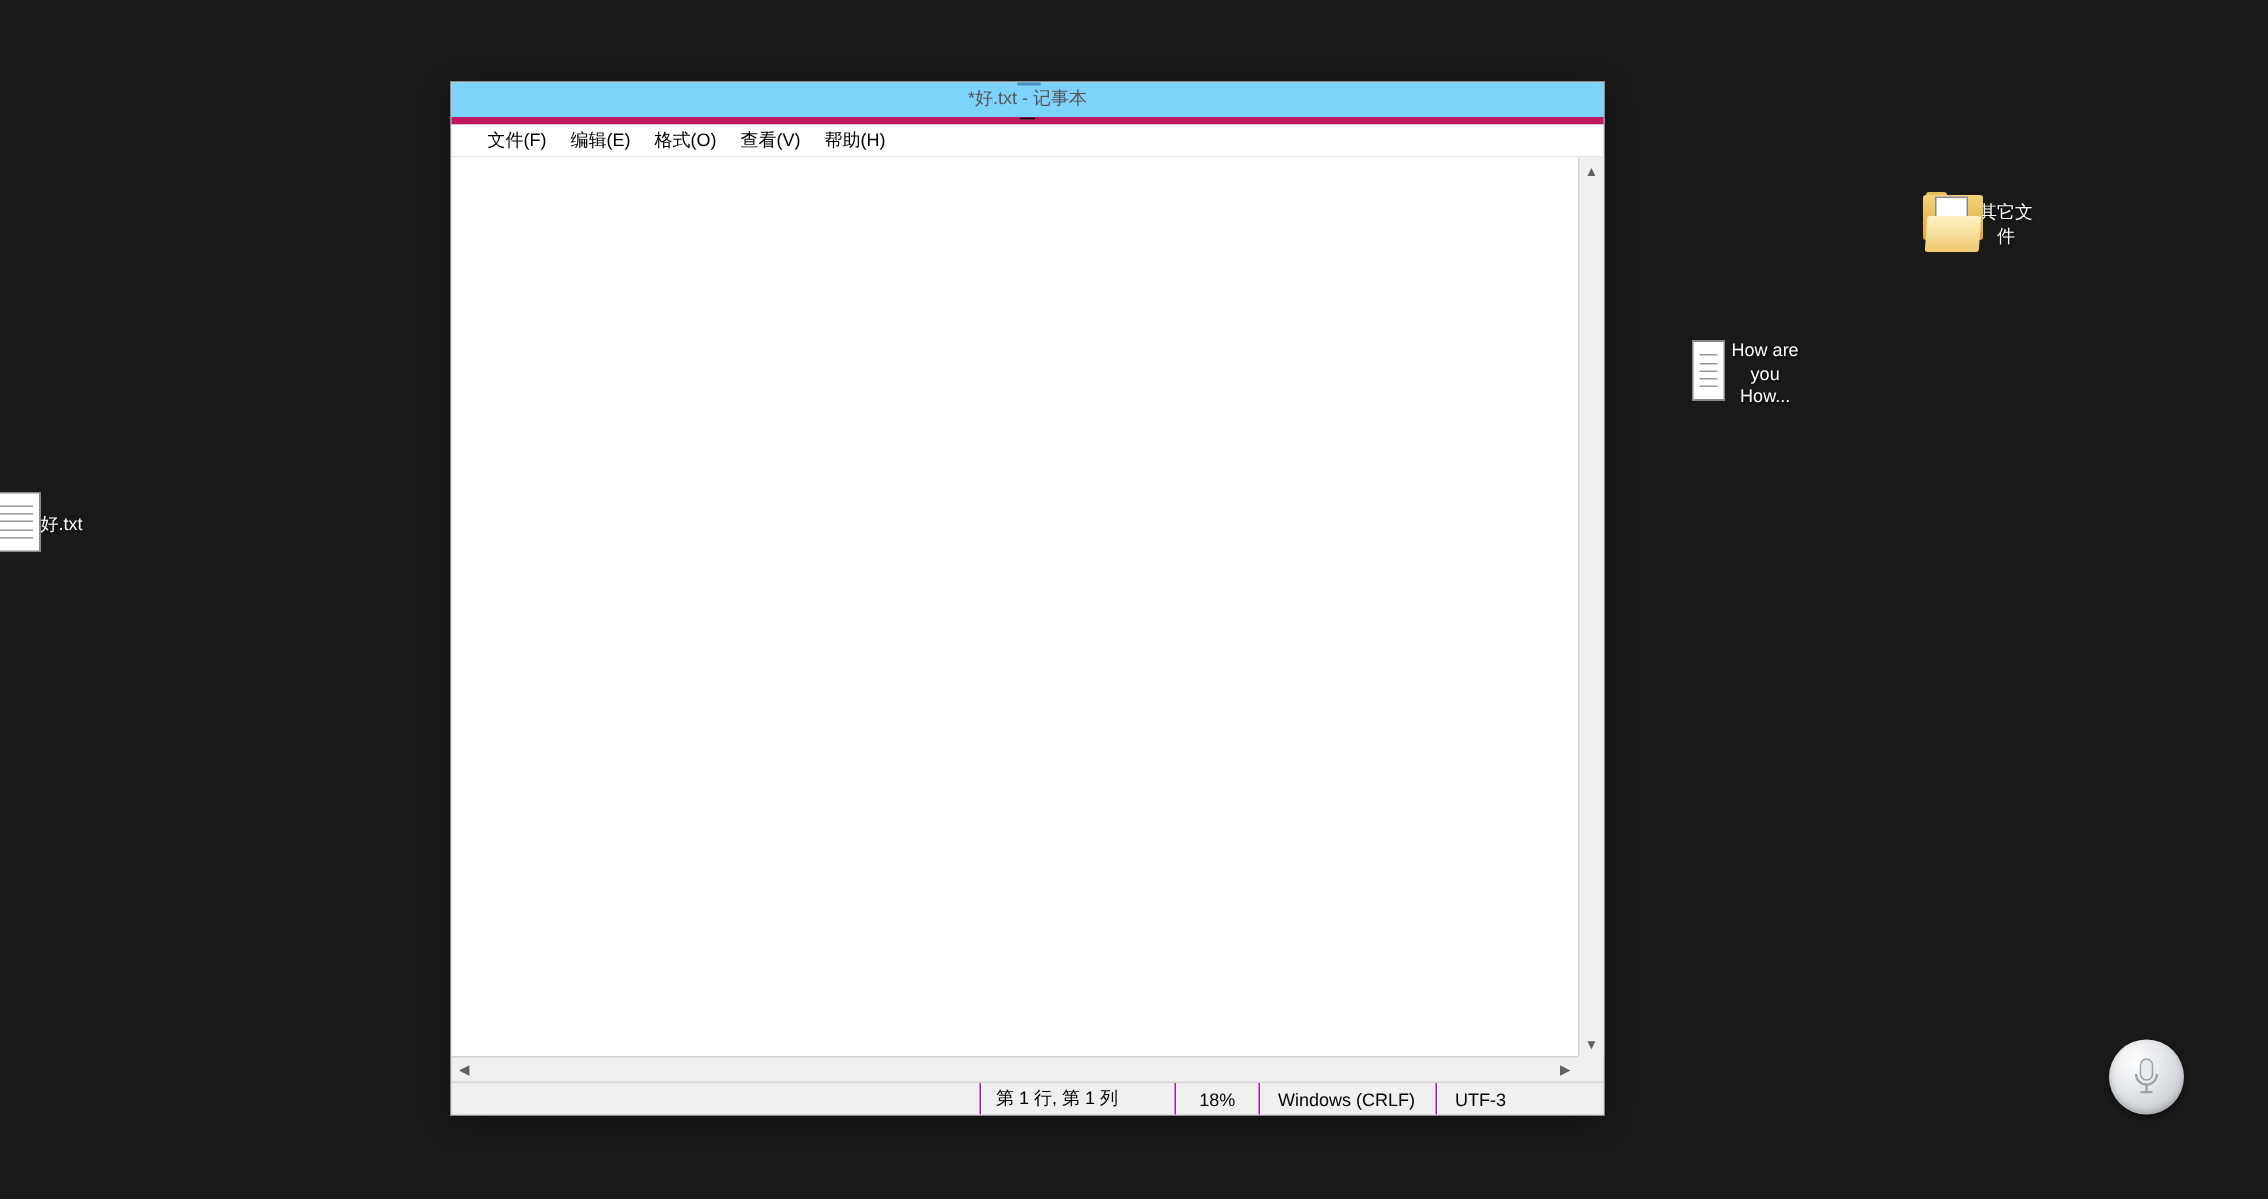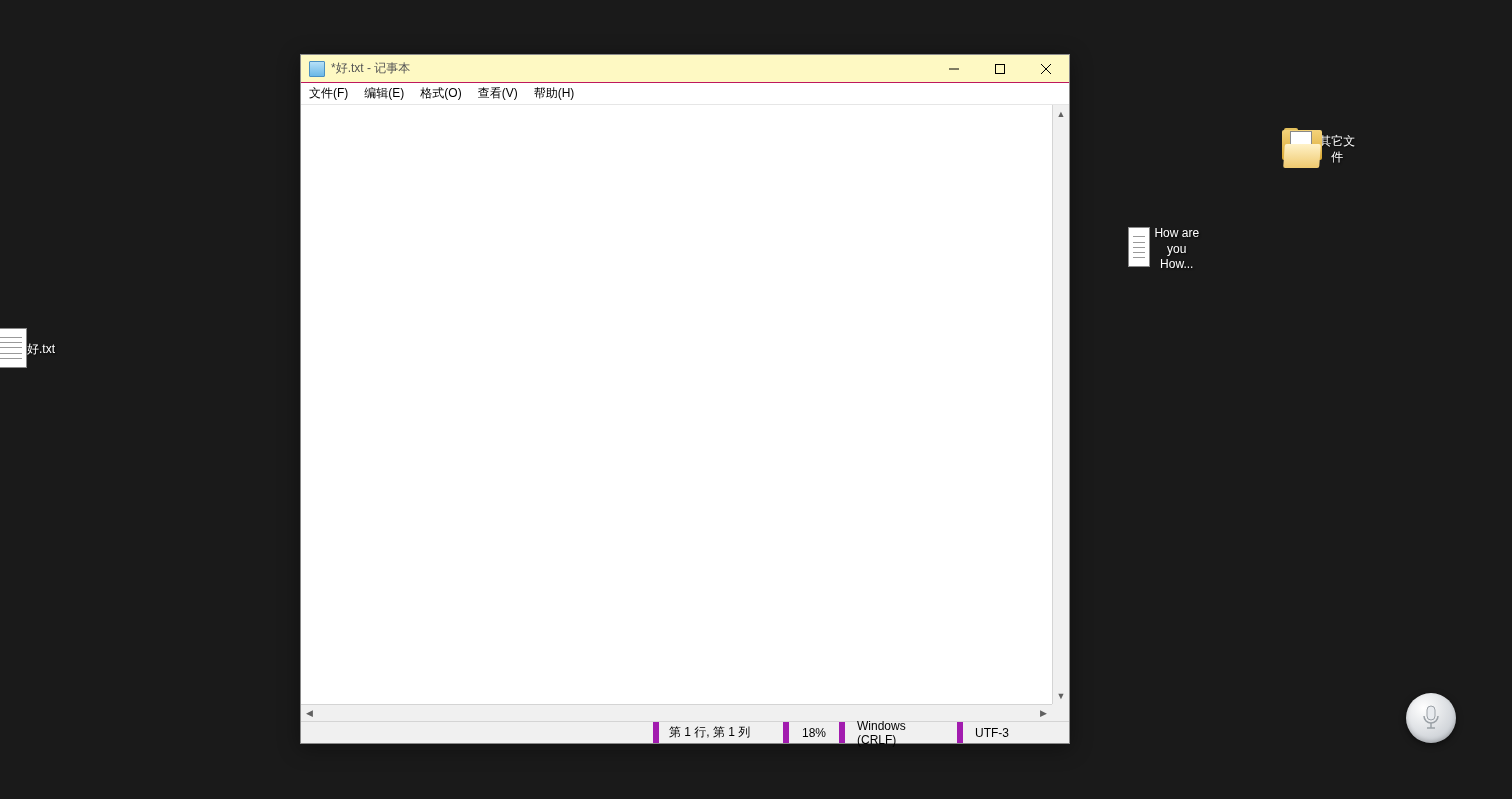--- a/index.html
+++ b/index.html
@@ -88,24 +88,25 @@
       width: 770px;
       height: 690px;
       background: #fff;
       border: 1px solid #8a8a8a;
       display: flex;
       flex-direction: column;
       box-shadow: 0 4px 20px rgba(0,0,0,.4);
     }
     .titlebar {
       height: 28px;
-      background: #fef9c3;
-      display: flex;
-      align-items: center;
-      border-bottom: 1px solid #be185d;
+      background: #7dd3fc;
+      display: flex;
+      align-items: center;
+      border-bottom: 5px solid #be185d;
+      flex-direction: column;
     }
     .titlebar .app-icon {
       width: 16px; height: 16px;
       margin: 0 6px 0 8px;
       background: linear-gradient(#b6e0f7, #6bb8e6);
       border: 1px solid #4a90c2;
       border-radius: 1px;
     }
     .titlebar .title-text {
       flex: 1;
@@ -118,21 +119,21 @@
       align-items: center;
       justify-content: center;
       cursor: pointer;
     }
     .win-btn svg { display: block; }
     .menubar {
       height: 22px;
       background: #fff;
       display: flex;
       align-items: center;
-      padding: 0 0;
+      padding: 0 16px;
       border-bottom: 1px solid #e6e6e6;
       font-size: 12px;
       color: #000;
     }
     .menu-item {
       padding: 2px 8px;
       cursor: pointer;
     }
     .editor-area {
       flex: 1;
@@ -180,21 +181,21 @@
       height: 22px;
       background: #f0f0f0;
       border-top: 1px solid #d4d4d4;
       display: flex;
       align-items: center;
       font-size: 12px;
       color: #000;
     }
     .status-spacer { flex: 1; }
     .status-cell {
-      border-left: 6px solid #a21caf;
+      border-left: 1px solid #a21caf;
       height: 100%;
       display: flex;
       align-items: center;
       padding: 0 12px;
     }
     .status-cell.pos { width: 130px; padding-left: 10px; }
     .status-cell.zoom { width: 56px; justify-content: center; }
     .status-cell.eol { width: 118px; }
     .status-cell.enc { width: 112px; }
     

